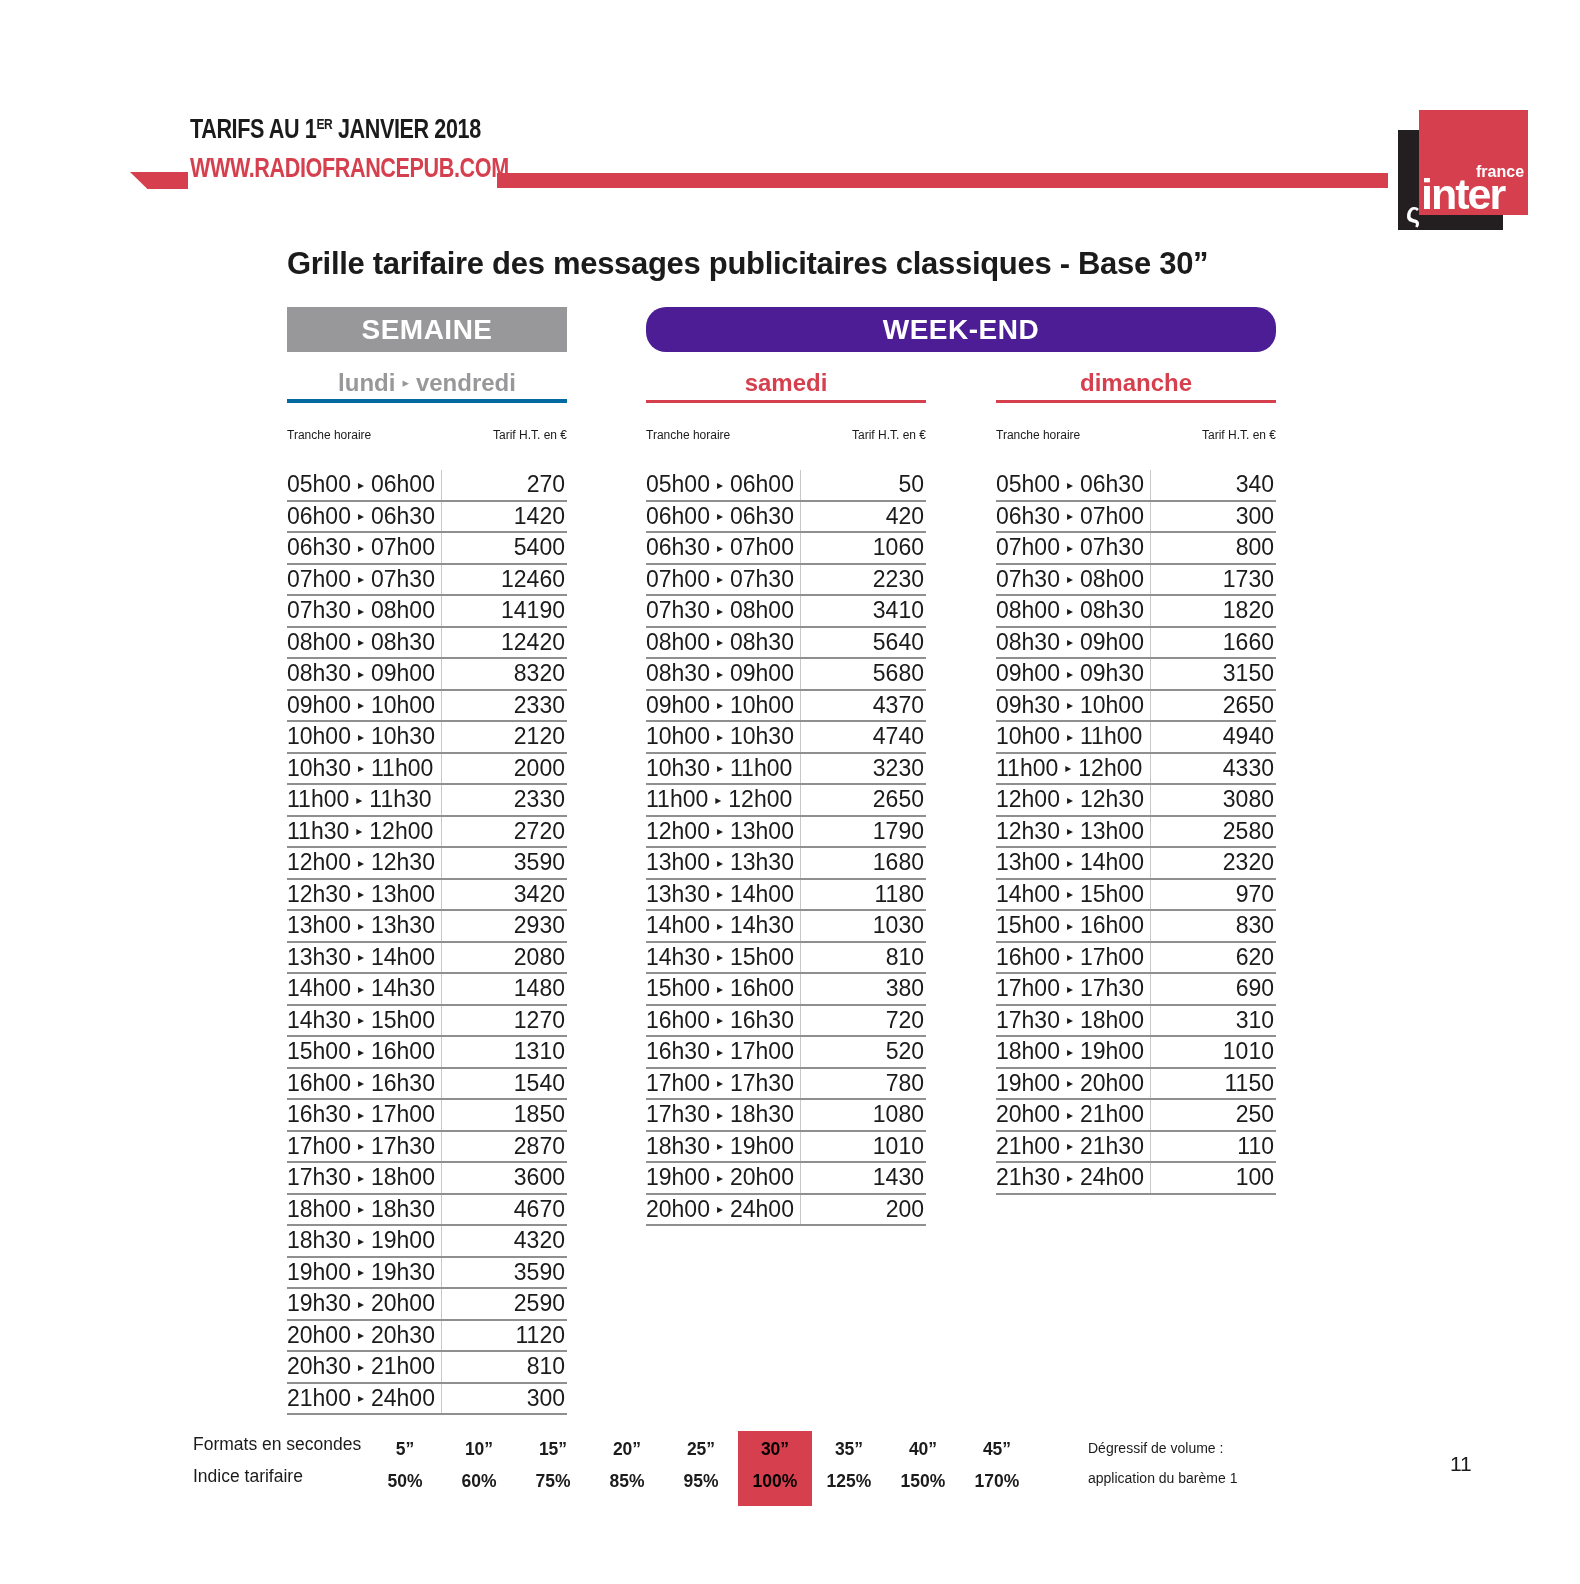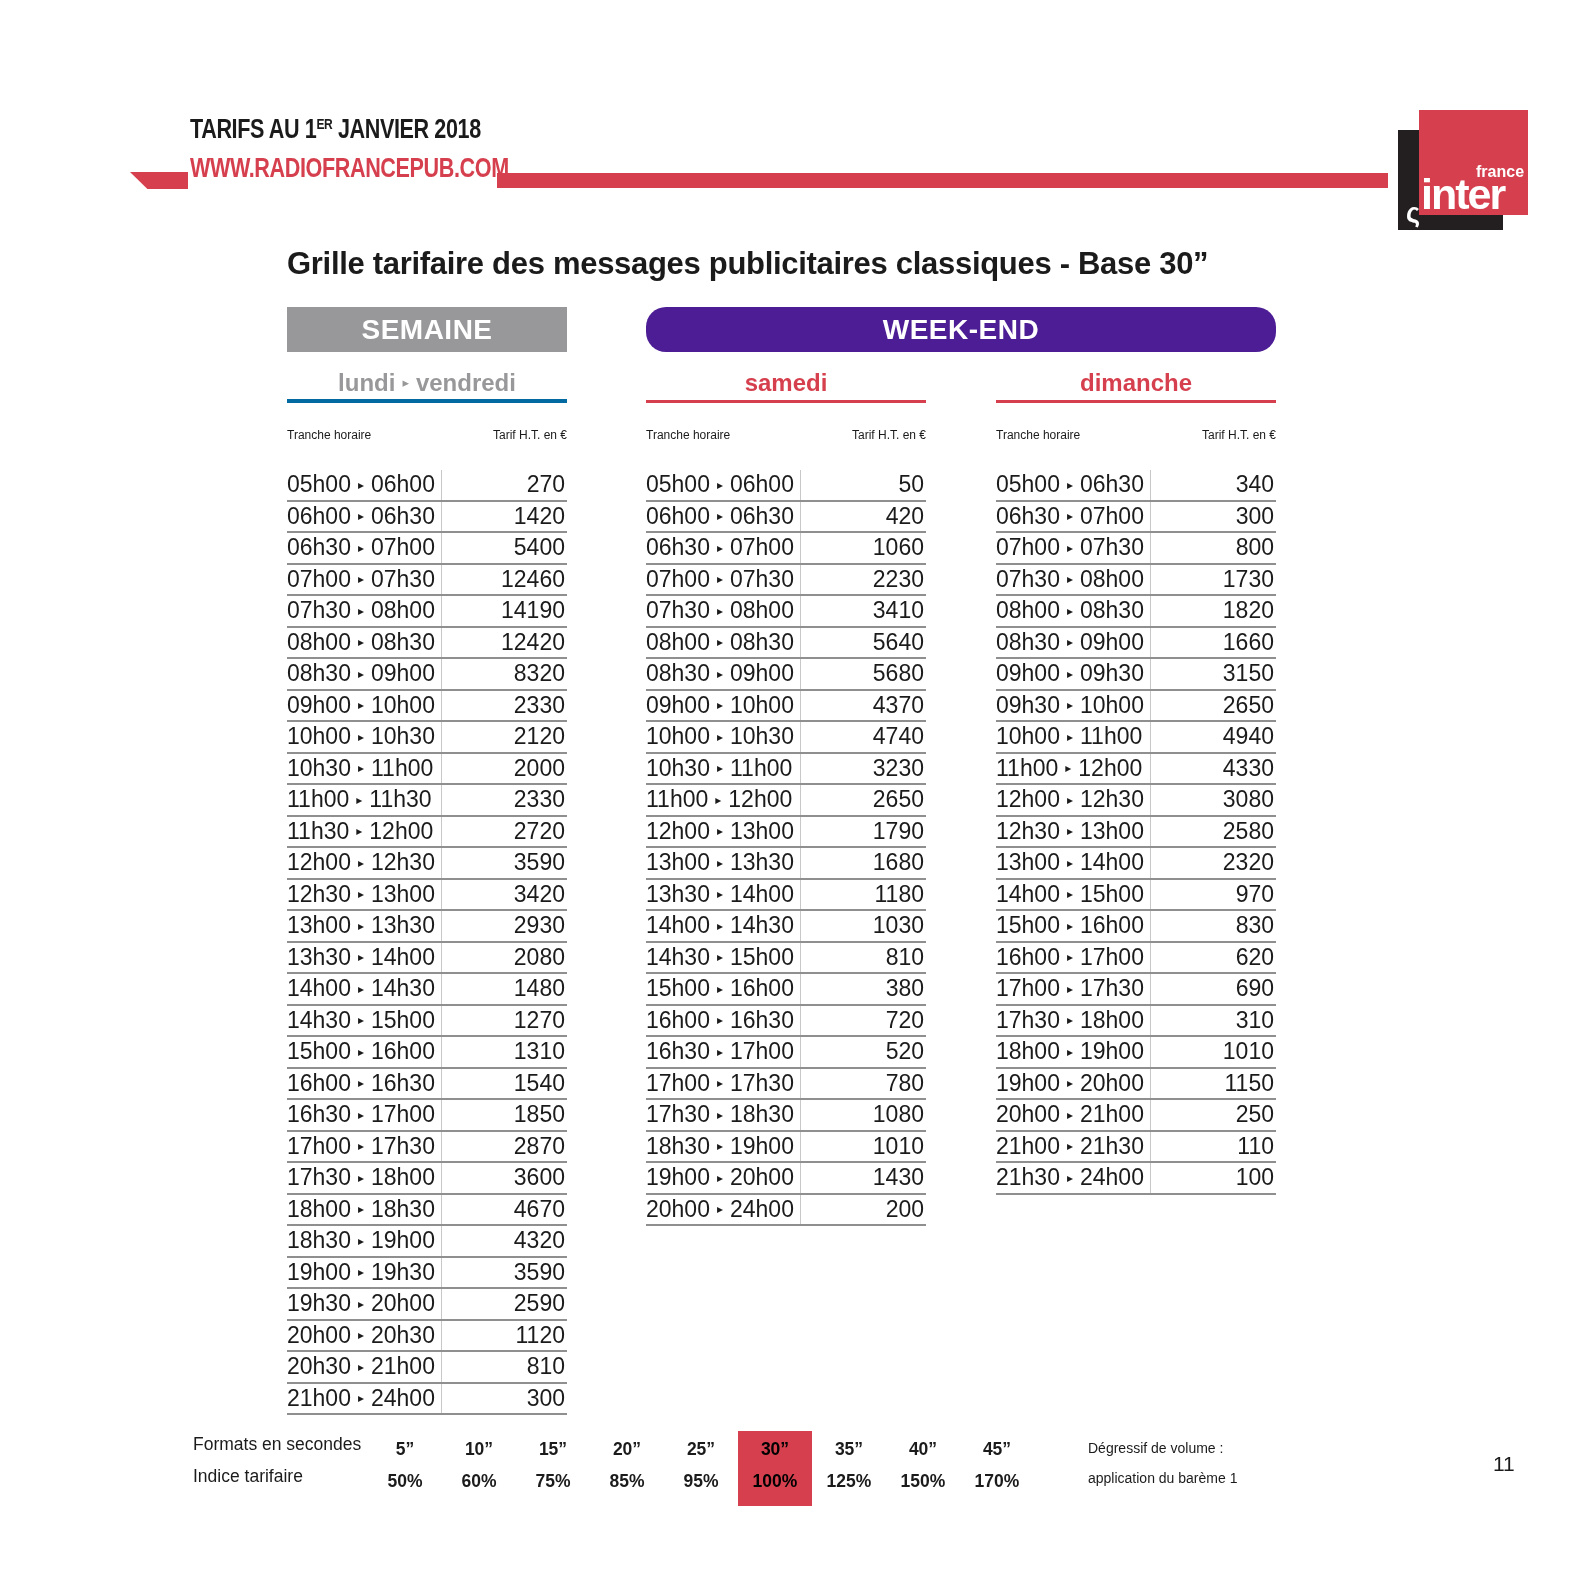--- a/index.html
+++ b/index.html
@@ -55,21 +55,21 @@
   .notes .red-line { color:#d6404e; }
 
   
   .f-label { position:absolute; left:193px; font-size:17.5px; }
   .f-cells { position:absolute; left:368px; top:1431px; display:flex; }
   .fcell { width:74px; text-align:center; padding:6px 0 13px; }
   .fcell .fmt { height:24px; line-height:24px; font-size:17.5px; font-weight:bold; }
   .fcell .ind { height:24px; line-height:24px; font-size:17.5px; font-weight:bold; margin-top:8px; }
   .fcell.highlight { background:#d6404e; color:#000000; }
   .degressif { position:absolute; left:1088px; top:1433px; font-size:14px; line-height:30px; }
-  .pagenum { position:absolute; left:1450px; top:1452px; font-size:21px;margin-left:43px; }
+  .pagenum { position:absolute; left:1450px; top:1452px; font-size:21px; }
 </style>
 </head>
 <body>
 
 <div class="page">
 
   <div class="hdr-title"><span>TARIFS AU 1</span><sup>ER</sup><span> JANVIER 2018</span></div>
   <div class="hdr-url">WWW.RADIOFRANCEPUB.COM</div>
   <div class="hdr-tail"></div>
   <div class="hdr-bar"></div>

